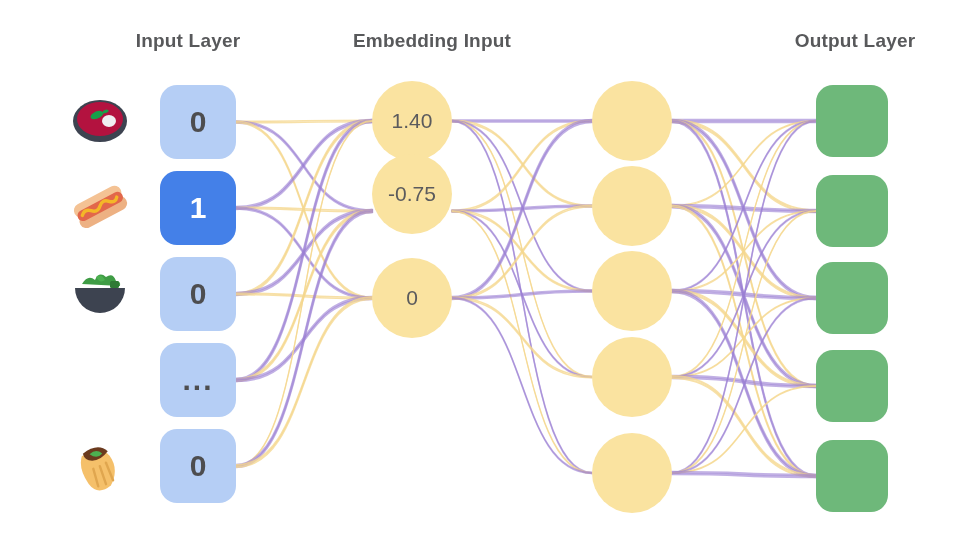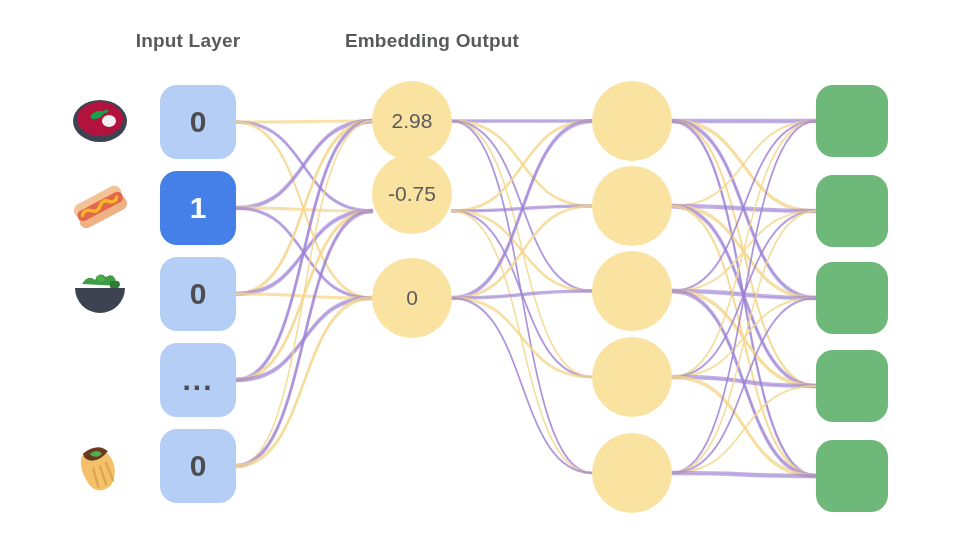--- a/index.html
+++ b/index.html
@@ -100,21 +100,22 @@
     height: 60px;
   }
   .icon-wrap svg { display: block; }
 </style>
 </head>
 <body>
 
 <div id="stage">
 
   <div class="layer-title" style="left:188px;">Input Layer</div>
-  <div class="layer-title" style="left:432px;">Embedding Output</div>
+  <div class="layer-title" style="left:432px;">Embedding Input</div>
+  <div class="layer-title" style="left:855px;">Output Layer</div>
 
   <svg id="edges" viewBox="0 0 960 540" xmlns="http://www.w3.org/2000/svg">
       <path d="M 236 121.3 C 310.8 121.3, 297.2 120.3, 372 120.3" stroke="#f5d78e" stroke-width="1.6" fill="none" opacity="0.78" stroke-linecap="round"></path>
       <path d="M 236 122.7 C 310.8 122.7, 297.2 121.7, 372 121.7" stroke="#f5d78e" stroke-width="1.6" fill="none" opacity="0.78" stroke-linecap="round"></path>
       <path d="M 236 121.3 C 310.8 121.3, 297.2 210.3, 372 210.3" stroke="#9b7fd4" stroke-width="2" fill="none" opacity="0.62" stroke-linecap="round"></path>
       <path d="M 236 122.7 C 310.8 122.7, 297.2 211.7, 372 211.7" stroke="#9b7fd4" stroke-width="2" fill="none" opacity="0.62" stroke-linecap="round"></path>
       <path d="M 236 121.3 C 310.8 121.3, 297.2 297.3, 372 297.3" stroke="#f5d78e" stroke-width="1.6" fill="none" opacity="0.78" stroke-linecap="round"></path>
       <path d="M 236 122.7 C 310.8 122.7, 297.2 298.7, 372 298.7" stroke="#f5d78e" stroke-width="1.6" fill="none" opacity="0.78" stroke-linecap="round"></path>
       <path d="M 236 207.05 C 310.8 207.05, 297.2 120.05, 372 120.05" stroke="#9b7fd4" stroke-width="2.5" fill="none" opacity="0.62" stroke-linecap="round"></path>
       <path d="M 236 208.95 C 310.8 208.95, 297.2 121.95, 372 121.95" stroke="#9b7fd4" stroke-width="2.5" fill="none" opacity="0.62" stroke-linecap="round"></path>
@@ -277,21 +278,21 @@
     <span>0</span>
   </div>
   <div class="node input-box" style="left:160px; top:343px;">
     <span class="dots">...</span>
   </div>
   <div class="node input-box" style="left:160px; top:429px;">
     <span>0</span>
   </div>
 
   <div class="node emb-circle" style="left:372px; top:81px;">
-    <span>2.98</span>
+    <span>1.40</span>
   </div>
   <div class="node emb-circle" style="left:372px; top:154px;">
     <span>-0.75</span>
   </div>
   <div class="node emb-circle" style="left:372px; top:258px;">
     <span>0</span>
   </div>
 
   <div class="node hidden-circle" style="left:592px; top:81px;">
     <span></span>

